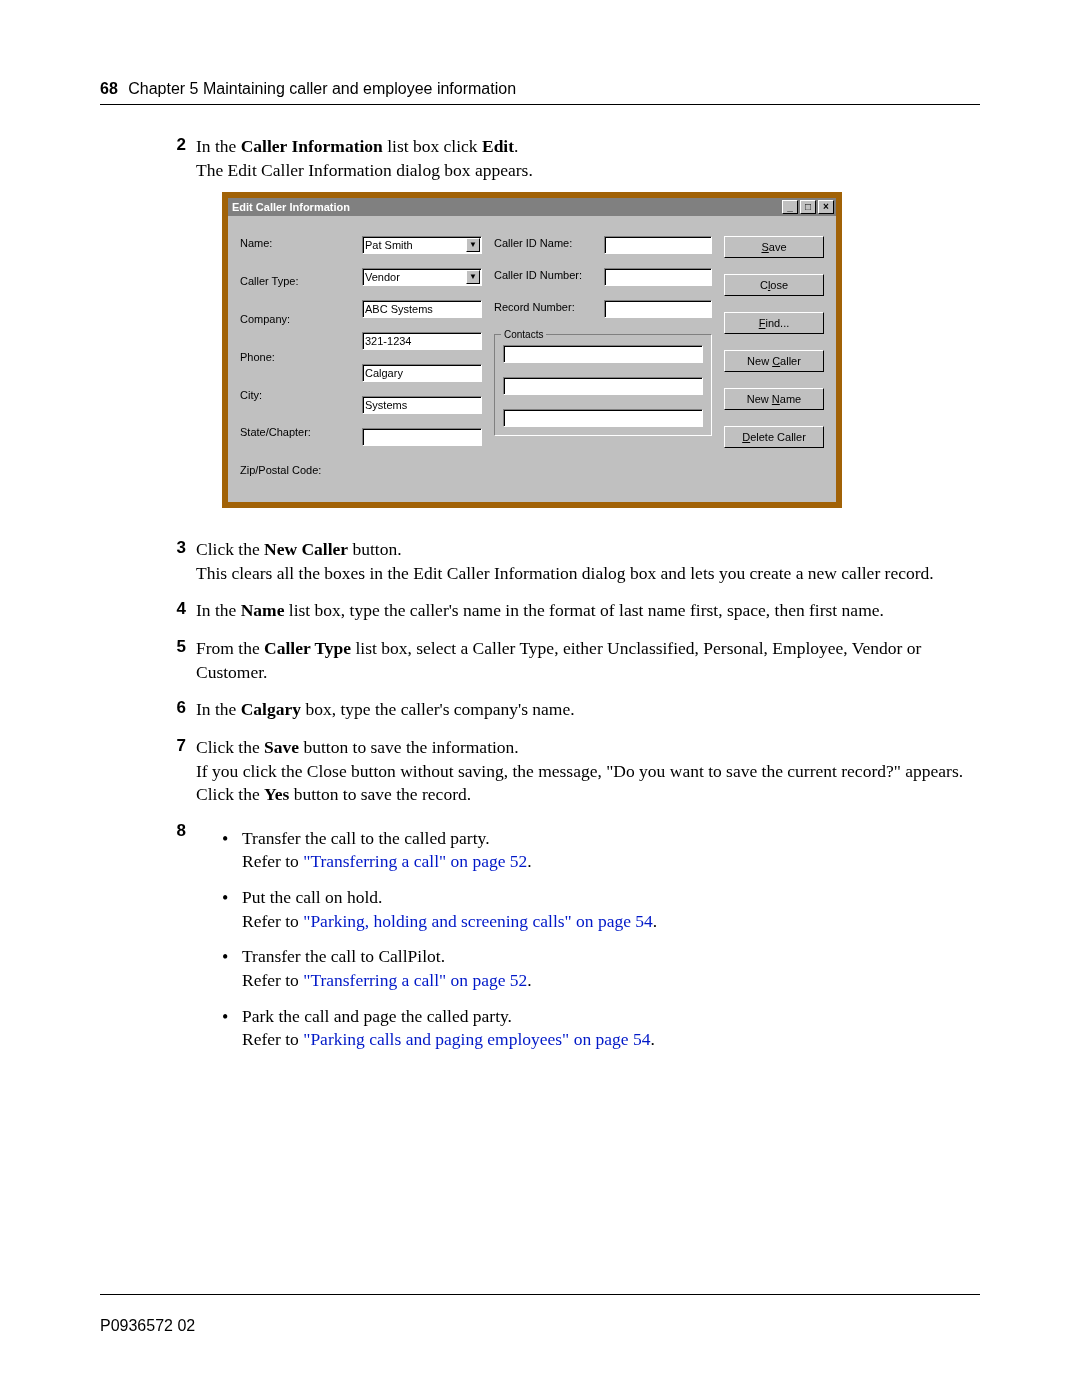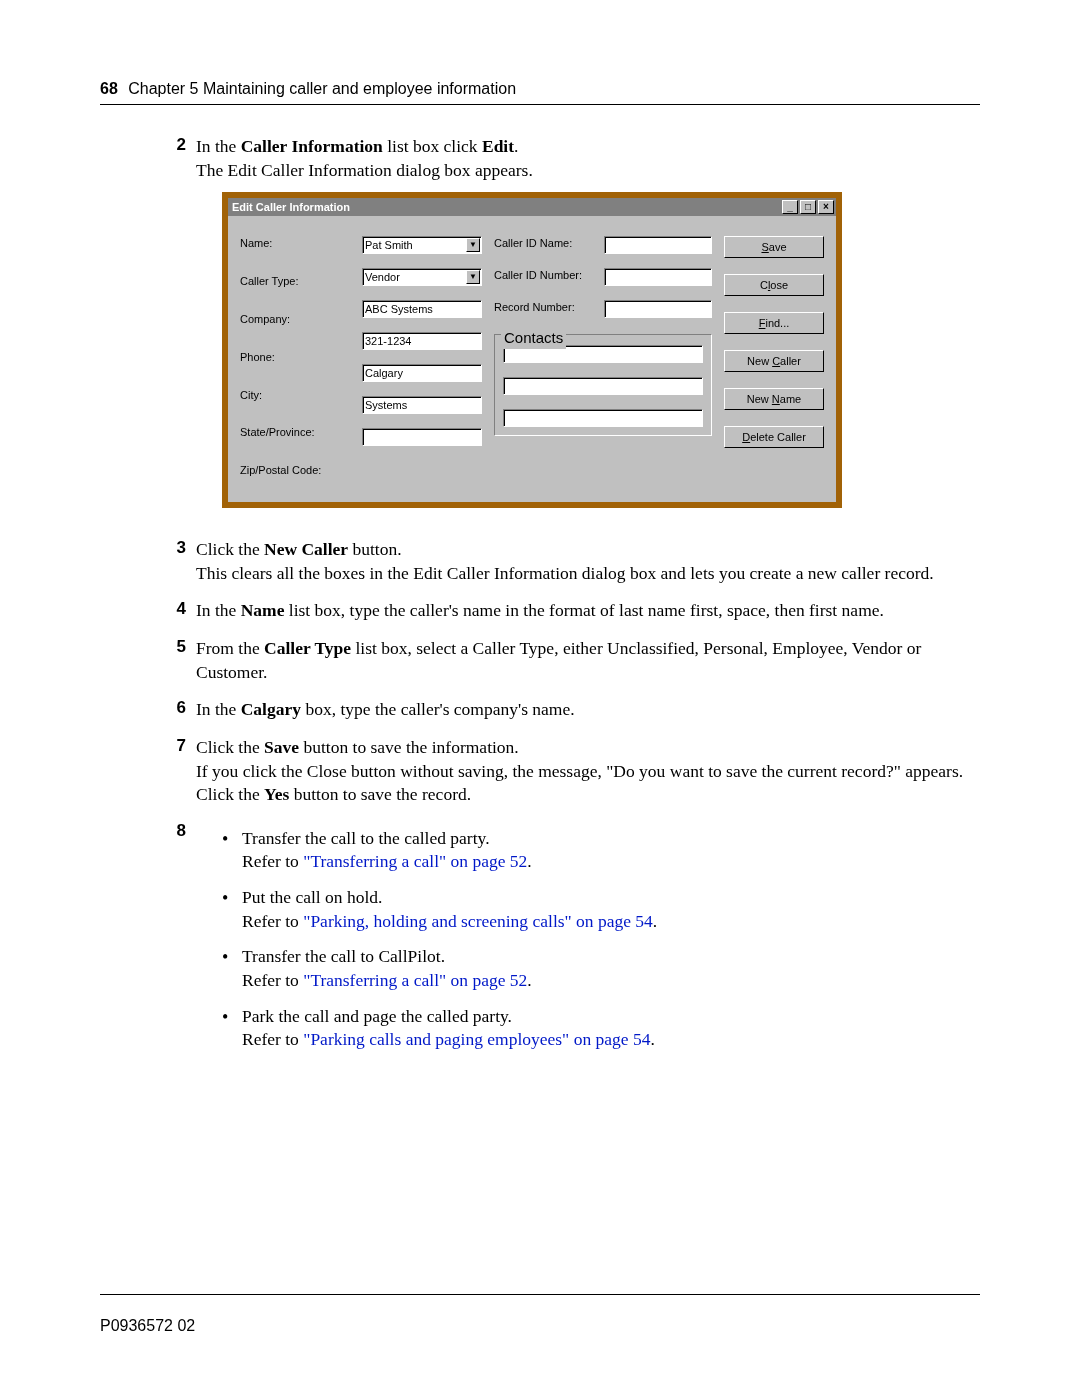--- a/index.html
+++ b/index.html
@@ -116,21 +116,21 @@
   .fieldset {
     border: 1px solid #808080;
     border-right-color: #fff; border-bottom-color: #fff;
     padding: 10px 8px 8px 8px;
     position: relative;
     margin-top: 2px;
   }
   .fieldset .legend {
     position: absolute; top: -7px; left: 6px;
     background: #c0c0c0; padding: 0 3px;
-    font-size: 15px;
+    font-size: 10px;
   }
   .fieldset .tf { margin-bottom: 14px; }
   .col-cd { display: flex; flex-direction: column; }
   .row-cd { display: flex; gap: 12px; margin-bottom: 14px; align-items: flex-start; }
   .row-cd .lbl { width: 98px; }
   .row-cd .tf { flex: 1; }
 </style>
 </head>
 <body>
 
@@ -157,21 +157,21 @@
                 <span class="win-btn">□</span>
                 <span class="win-btn">×</span>
               </div>
               <div class="dlg-body">
                 <div class="col-a">
                   <div class="lbl">Name:</div>
                   <div class="lbl">Caller Type:</div>
                   <div class="lbl">Company:</div>
                   <div class="lbl">Phone:</div>
                   <div class="lbl">City:</div>
-                  <div class="lbl">State/Province:</div>
+                  <div class="lbl">State/Chapter:</div>
                   <div class="lbl">Zip/Postal Code:</div>
                 </div>
                 <div class="col-b">
                   <div class="tf combo">
                       <span>Pat Smith</span>
                       <span class="arrow">▼</span>
                     </div>
                   <div class="tf combo">
                       <span>Vendor</span>
                       <span class="arrow">▼</span>

